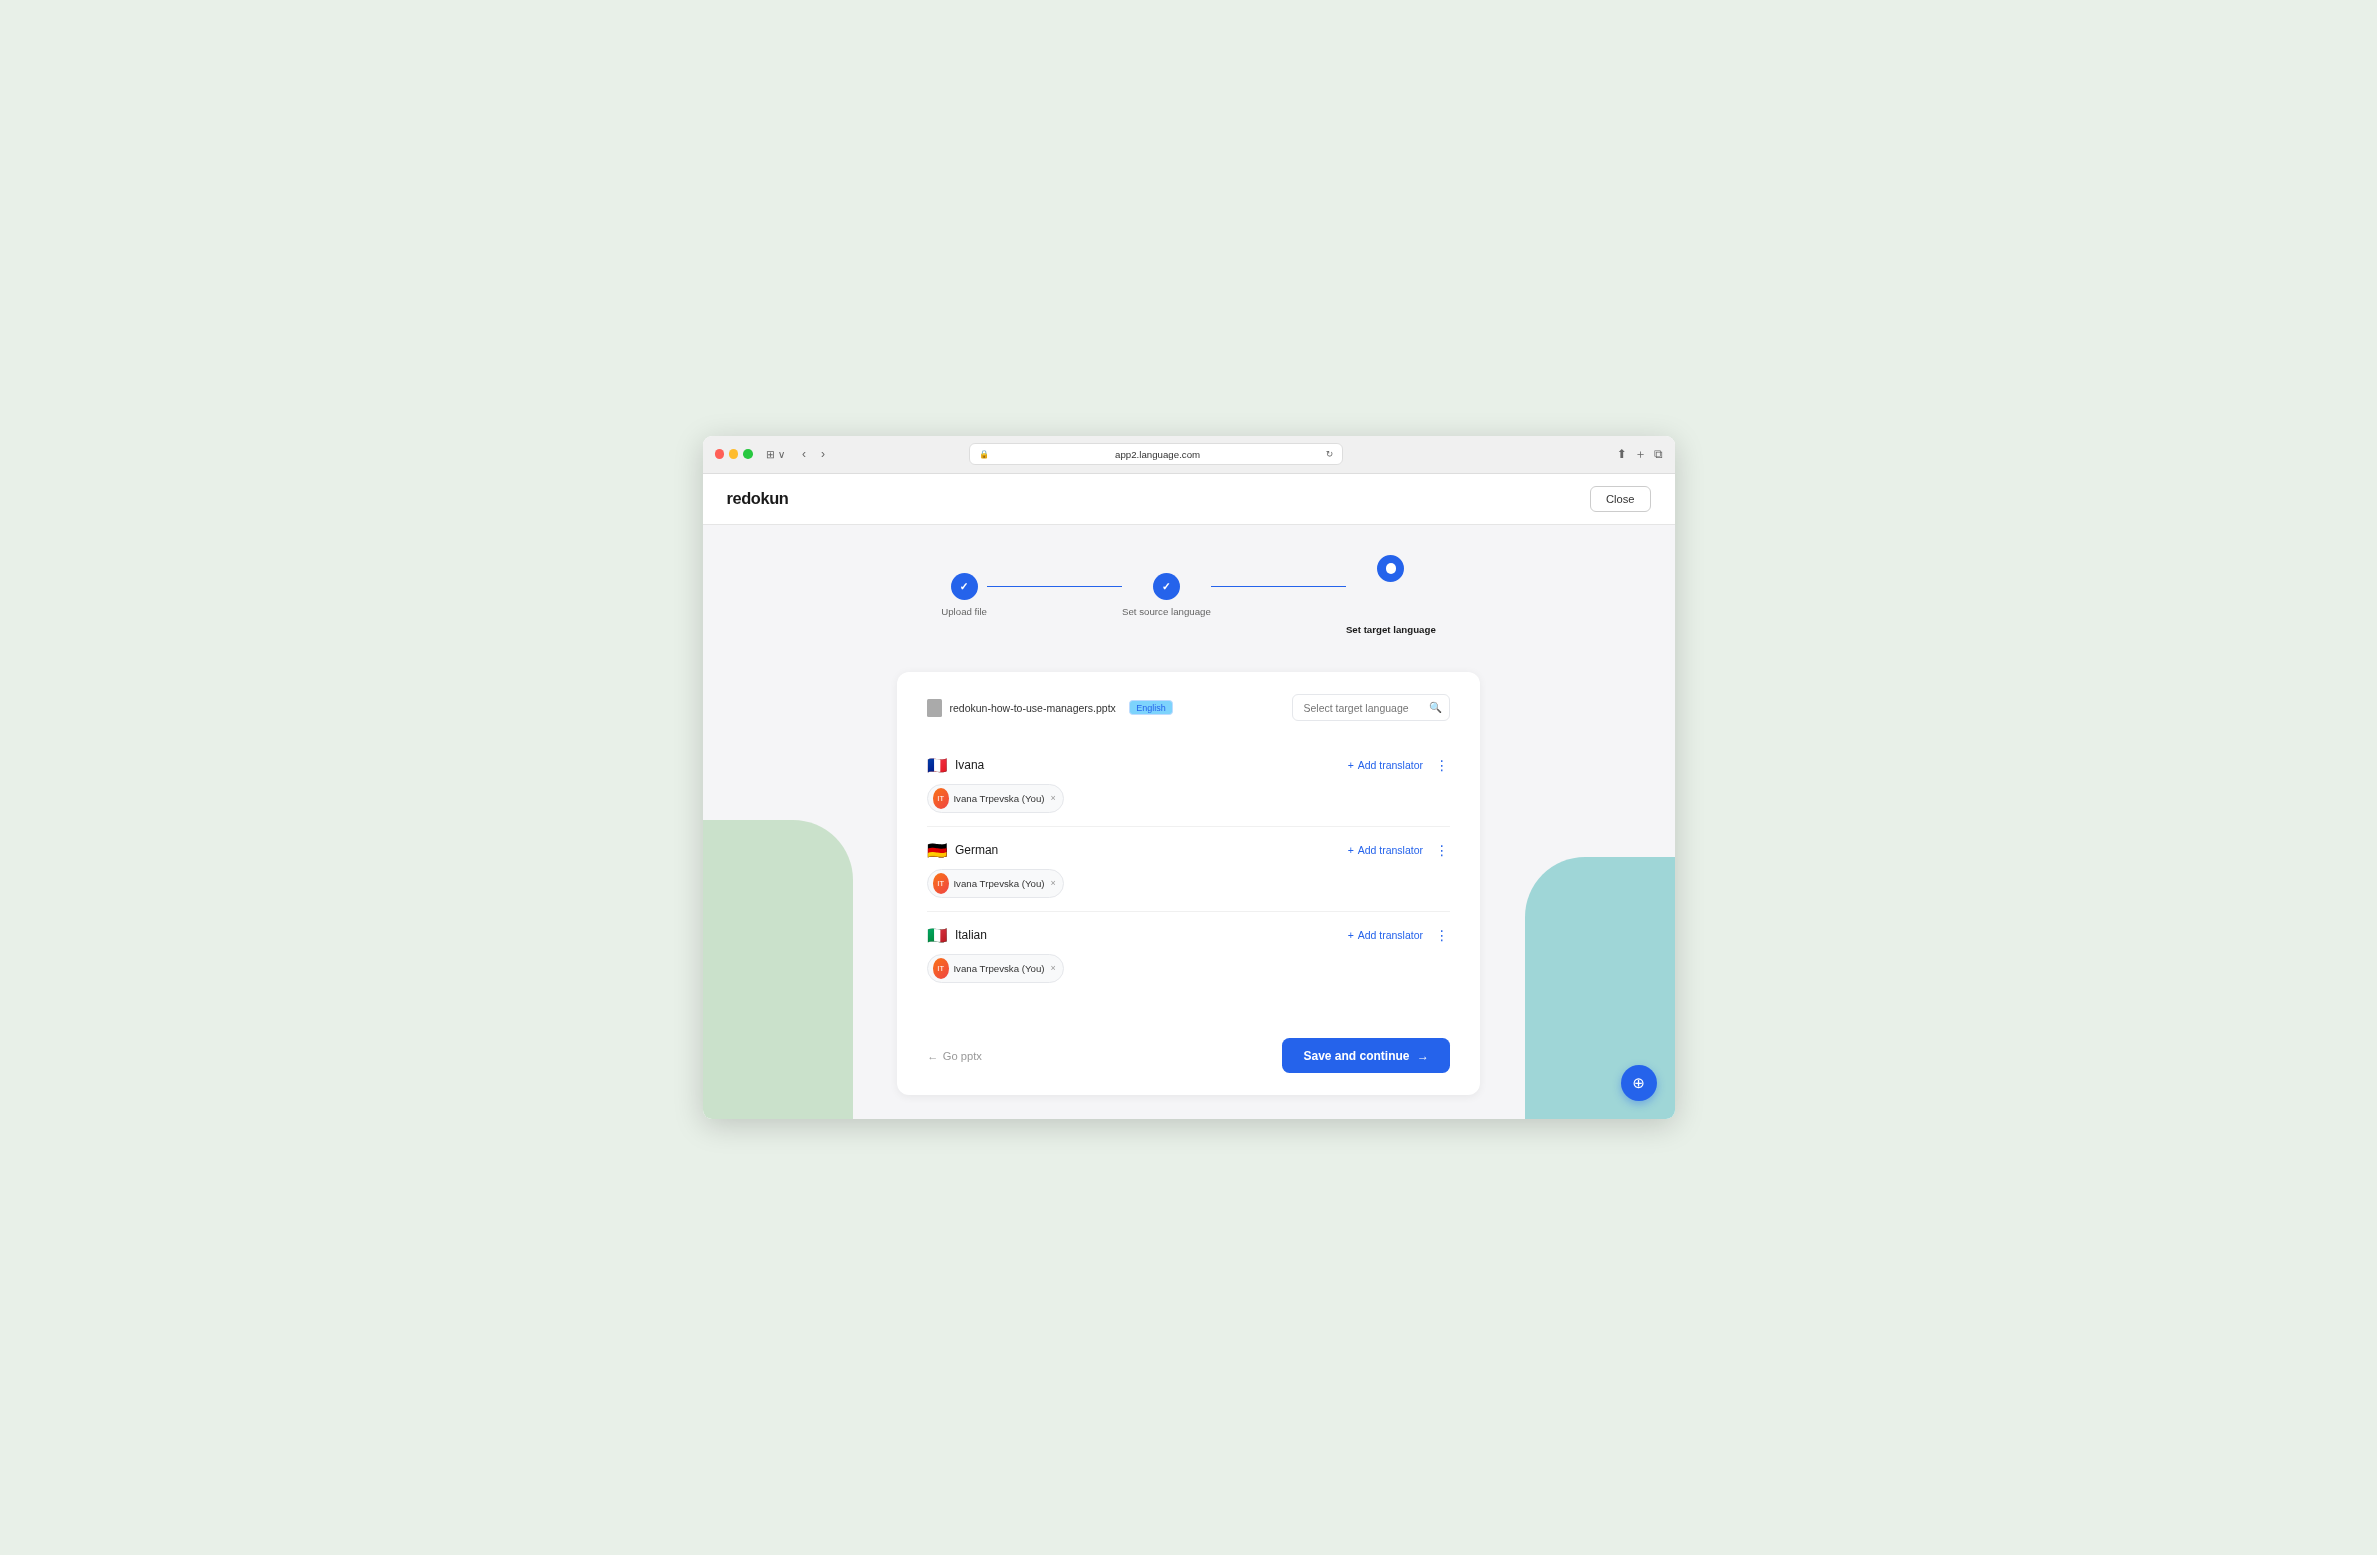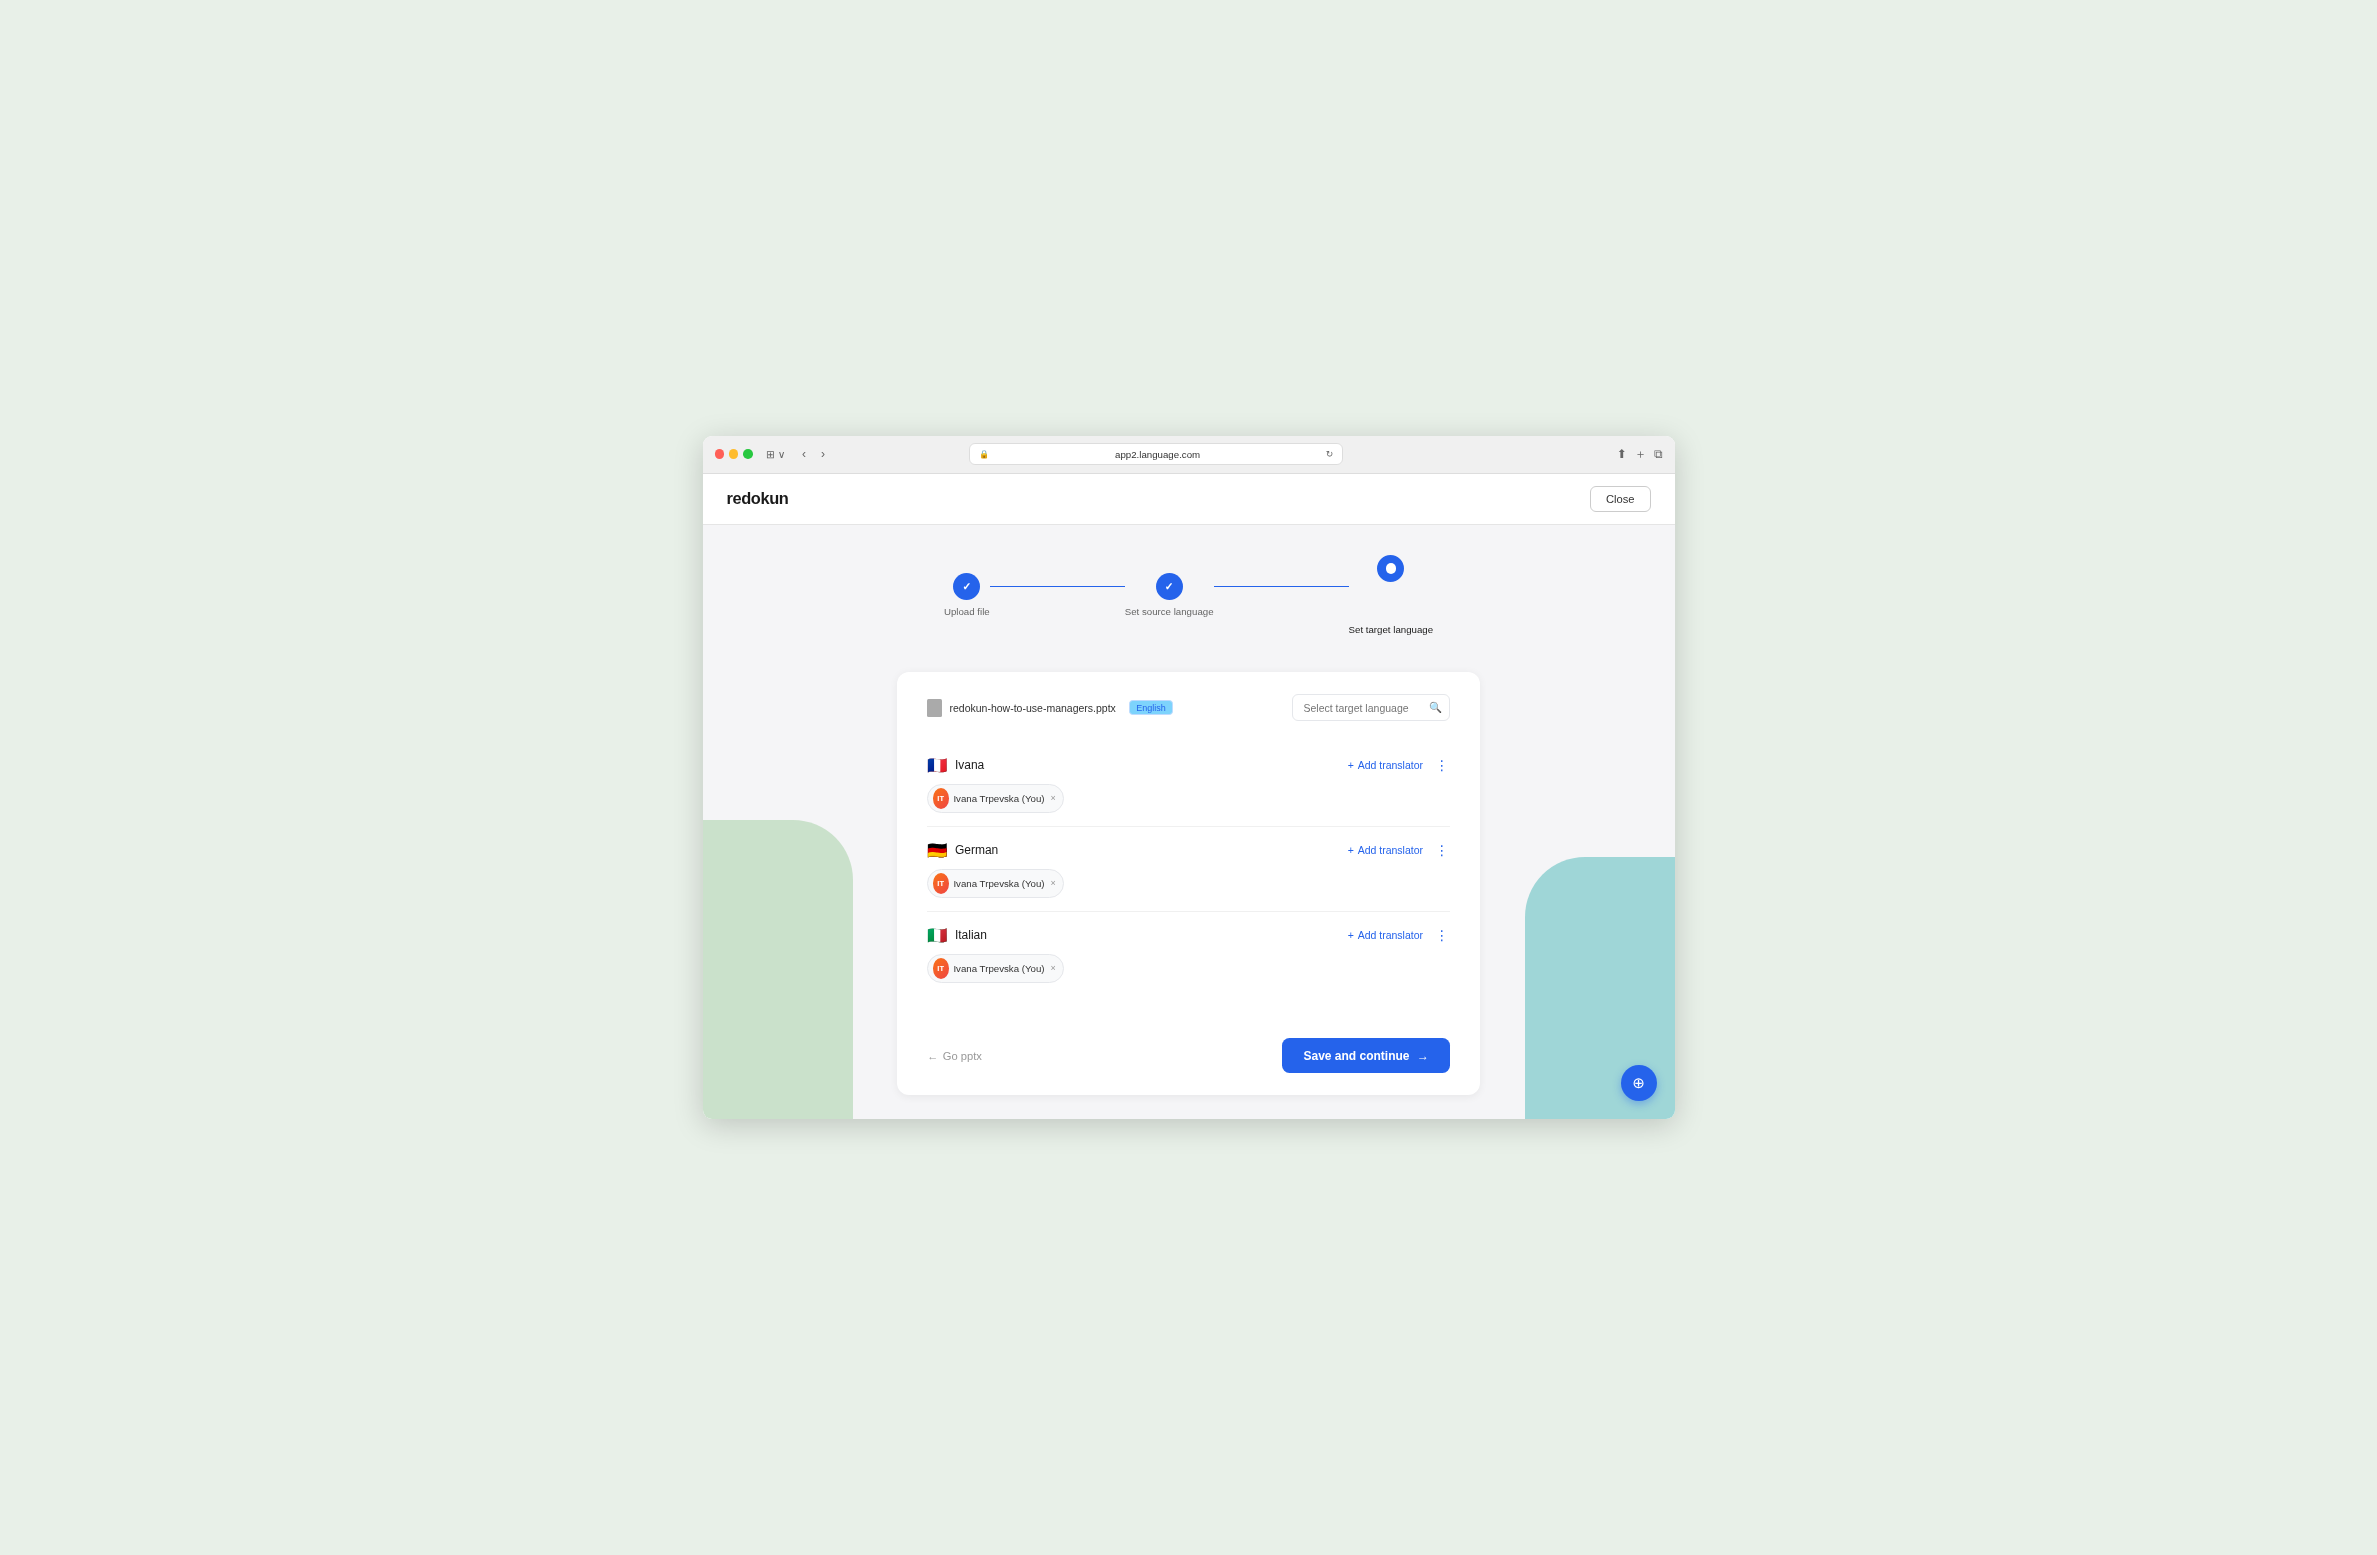--- a/index.html
+++ b/index.html
@@ -232,21 +232,21 @@
       background: #fff;
     }
 
     .step-label {
       font-size: 9.7px;
       color: #666;
       white-space: nowrap;
     }
 
     .step-label.active-label {
-      font-weight: 400;
+      font-weight: 700;
       color: #1a1a1a;
       margin-top: 36px;
     }
 
     .step-connector {
       width: 135px;
       height: 1.5px;
       background: #2563eb;
       margin-bottom: 16.4px;
       flex-shrink: 0;
@@ -409,21 +409,21 @@
     .translator-avatar {
       width: 16.4px;
       height: 21px;
       border-radius: 50%;
       background: linear-gradient(135deg, #f97316, #ef4444);
       display: flex;
       align-items: center;
       justify-content: center;
       color: #fff;
       font-size: 7.5px;
-      font-weight: 700;
+      font-weight: 400;
       overflow: hidden;
     }
 
     .remove-tag-btn {
       background: none;
       border: none;
       cursor: pointer;
       color: #999;
       font-size: 9px;
       padding: 0;

